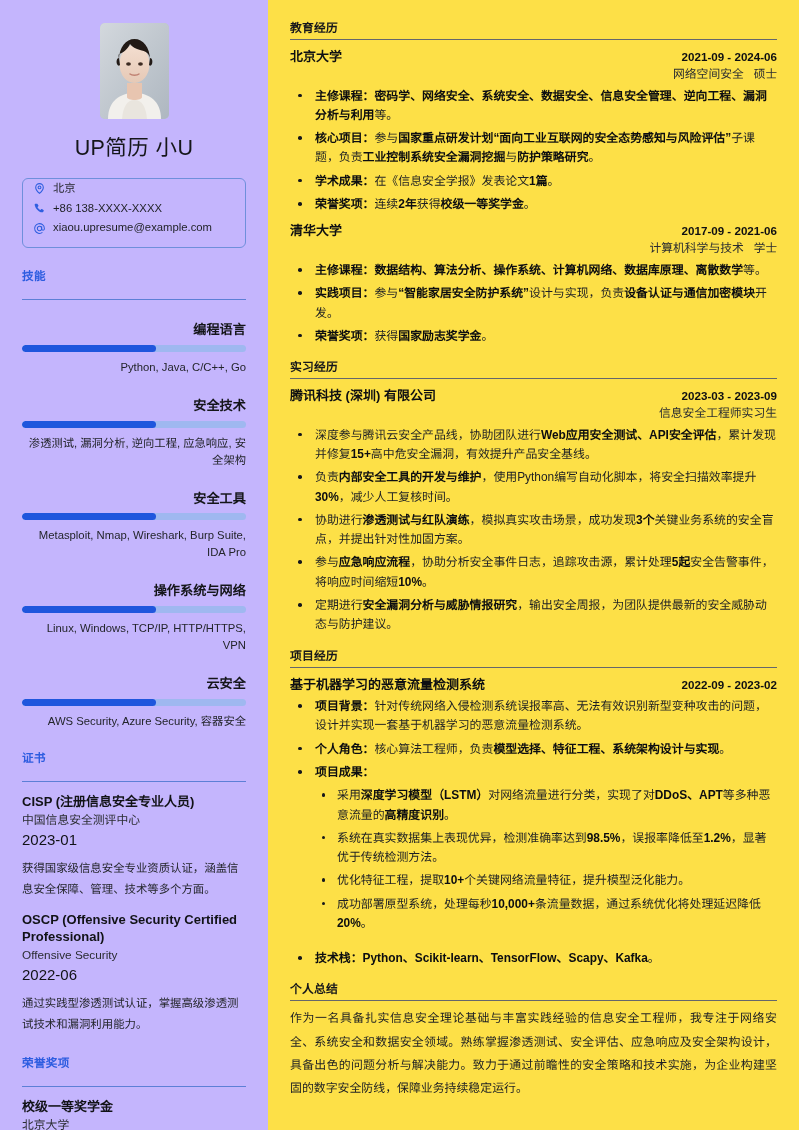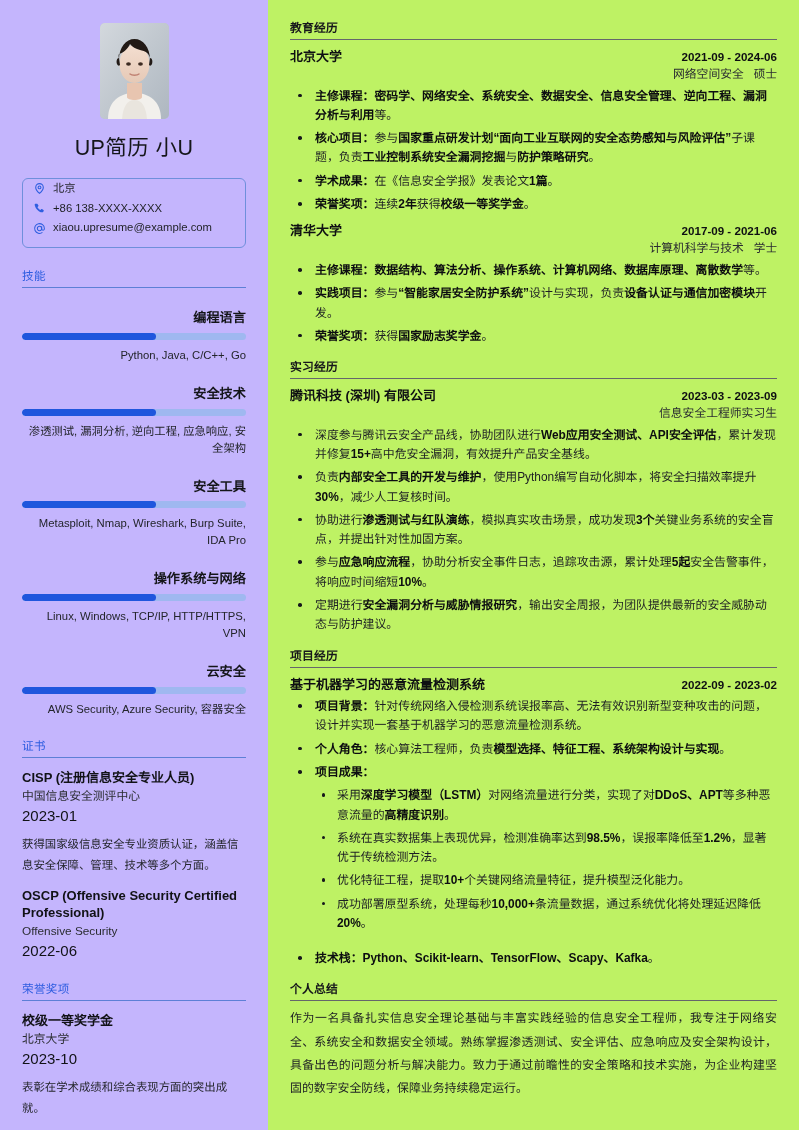--- a/index.html
+++ b/index.html
@@ -80,23 +80,23 @@
     color: #2f5fe0;
     display: inline-flex;
     align-items: center;
     justify-content: center;
   }
   .contact-row .ico svg { width: 13px; height: 13px; display: block; }
 
   .side-section { margin-top: 19px; }
   .side-section-title {
     font-size: 11.6px;
-    font-weight: normal;
+    font-weight: bold;
     color: #2d5ce0;
-    padding-bottom: 4px;
+    padding-bottom: 16px;
     border-bottom: 1.4px solid #5d7fd6;
     letter-spacing: 0.3px;
   }
 
   .skill-block { margin-top: 21px; text-align: right; }
   .skill-name {
     font-size: 13.2px;
     font-weight: bold;
     color: #141519;
     line-height: 1.35;
@@ -146,21 +146,21 @@
     color: #24262c;
     line-height: 1.85;
   }
 
   
   .main {
     flex: 1;
     box-sizing: border-box;
     padding: 18px 22px 0 22px;
     overflow: hidden;
-    background: #bef264;
+    background: #fde047;
   }
   .main-section { margin-bottom: 11px; }
   .main-section-title {
     font-size: 11.8px;
     font-weight: bold;
     color: #16171b;
     padding-bottom: 4px;
     border-bottom: 1.3px solid #65676b;
     letter-spacing: 0.2px;
   }
@@ -375,20 +375,21 @@
         <div class="cert-title">CISP (注册信息安全专业人员)</div>
         <div class="cert-org">中国信息安全测评中心</div>
         <div class="cert-date">2023-01</div>
         <div class="cert-desc">获得国家级信息安全专业资质认证，涵盖信息安全保障、管理、技术等多个方面。</div>
       </div>
 
       <div class="cert-block">
         <div class="cert-title">OSCP (Offensive Security Certified Professional)</div>
         <div class="cert-org">Offensive Security</div>
         <div class="cert-date">2022-06</div>
+        <div class="cert-desc">通过实践型渗透测试认证，掌握高级渗透测试技术和漏洞利用能力。</div>
       </div>
     </section>
 
     <section class="side-section">
       <div class="side-section-title">荣誉奖项</div>
 
       <div class="cert-block">
         <div class="cert-title">校级一等奖学金</div>
         <div class="cert-org">北京大学</div>
         <div class="cert-date">2023-10</div>

